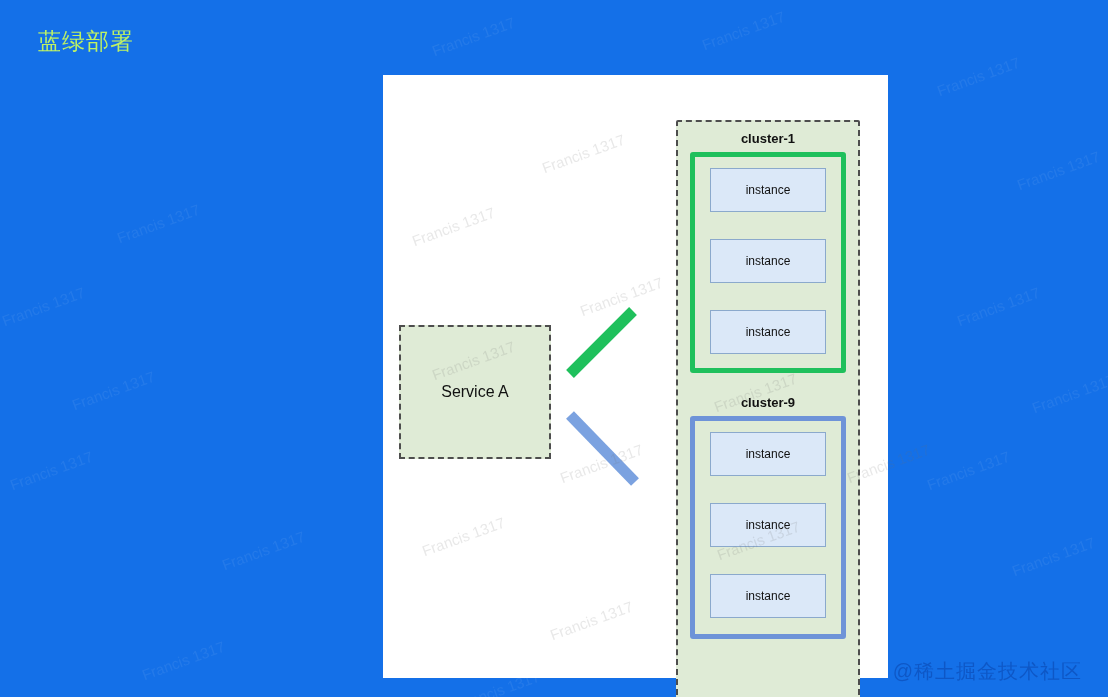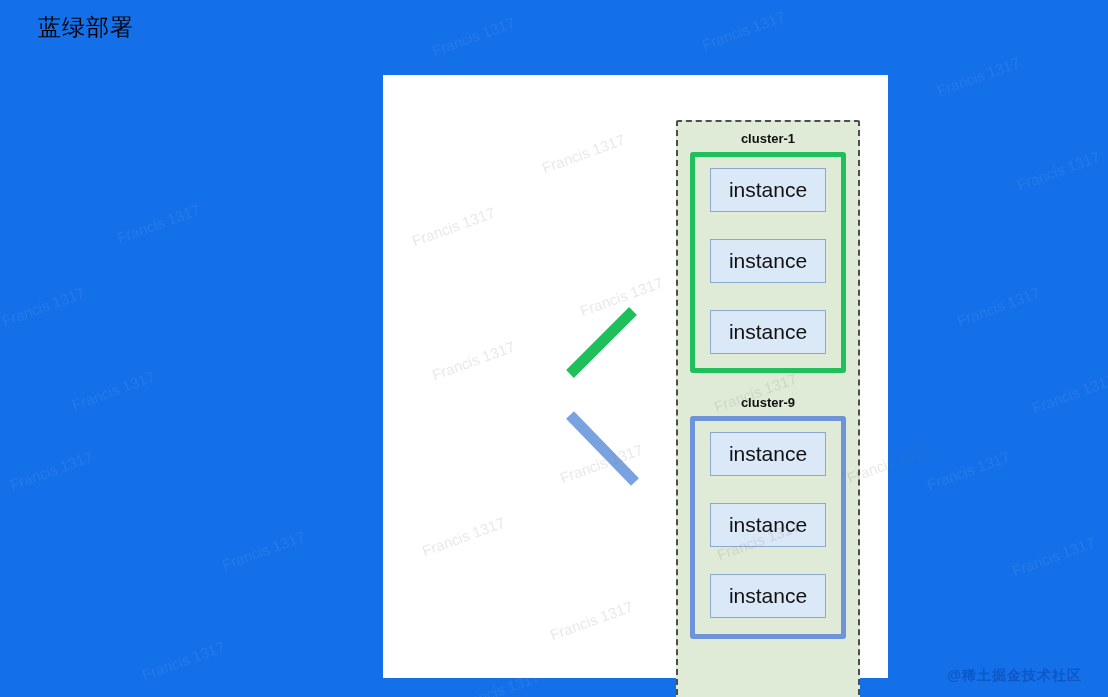--- a/index.html
+++ b/index.html
@@ -4,22 +4,22 @@
 <style>
   * { margin: 0; padding: 0; box-sizing: border-box; }
   html, body {
     width: 1108px; height: 697px;
     overflow: hidden;
     font-family: "Liberation Sans", "DejaVu Sans", sans-serif;
   }
   body { background: #1470e8; position: relative; }
 
   .page-title {
-    position: absolute; left: 38px; top: 12px;
-    color: #000000; font-size: 23px; font-weight: 500;
+    position: absolute; left: 38px; top: 26px;
+    color: #bef264; font-size: 23px; font-weight: 500;
     letter-spacing: 1px;
   }
 
   .panel {
     position: absolute; left: 383px; top: 75px;
     width: 505px; height: 603px;
     background: #ffffff;
   }
 
   .service-b-title {
@@ -51,21 +51,21 @@
     gap: 27px;
   }
   .cluster-box.green { border: 5px solid #1fc05c; height: 221px; }
   .cluster-box.blue  { border: 5px solid #6e93d8; height: 223px; }
 
   .instance {
     width: 116px; height: 44px;
     background: #dbe8f8;
     border: 1px solid #8ba9cc;
     display: flex; align-items: center; justify-content: center;
-    font-size: 21px; color: #111111;
+    font-size: 12px; color: #111111;
   }
 
   .service-a {
     position: absolute; left: 16px; top: 250px;
     width: 152px; height: 134px;
     background: #dfebd6;
     border: 2px dashed #4d4d4d;
     display: flex; align-items: center; justify-content: center;
     font-size: 16px; color: #111111;
   }
@@ -81,21 +81,21 @@
     font-size: 15px;
     transform: rotate(-20deg);
     white-space: nowrap;
     pointer-events: none;
   }
   .wm.on-blue  { color: rgba(255,255,255,0.07); }
   .wm.on-white { color: rgba(110,110,110,0.16); }
 
   .site-watermark {
     position: absolute; right: 26px; bottom: 12px;
-    font-size: 14px; font-weight: 700;
+    font-size: 20px; font-weight: 400;
     color: #0b4bb5; opacity: 0.65;
     letter-spacing: 1px;
   }
 </style>
 </head>
 <body>
 
 <div class="page-title">蓝绿部署</div>
 
 <div class="panel">
@@ -110,20 +110,21 @@
     </div>
 
     <div class="cluster-label second">cluster-9</div>
     <div class="cluster-box blue">
       <div class="instance">instance</div>
       <div class="instance">instance</div>
       <div class="instance">instance</div>
     </div>
   </div>
 
+  <div class="service-a">Service A</div>
 
   <svg class="arrows" viewBox="0 0 505 603">
     <defs>
       <marker id="head-green" markerWidth="3.2" markerHeight="3.2" refX="0.6" refY="1.6" orient="auto">
         <path d="M0,0 L3.2,1.6 L0,3.2 z" fill="#1fc05c"></path>
       </marker>
       <marker id="head-blue" markerWidth="3.2" markerHeight="3.2" refX="0.6" refY="1.6" orient="auto">
         <path d="M0,0 L3.2,1.6 L0,3.2 z" fill="#7ba2e0"></path>
       </marker>
     </defs>

